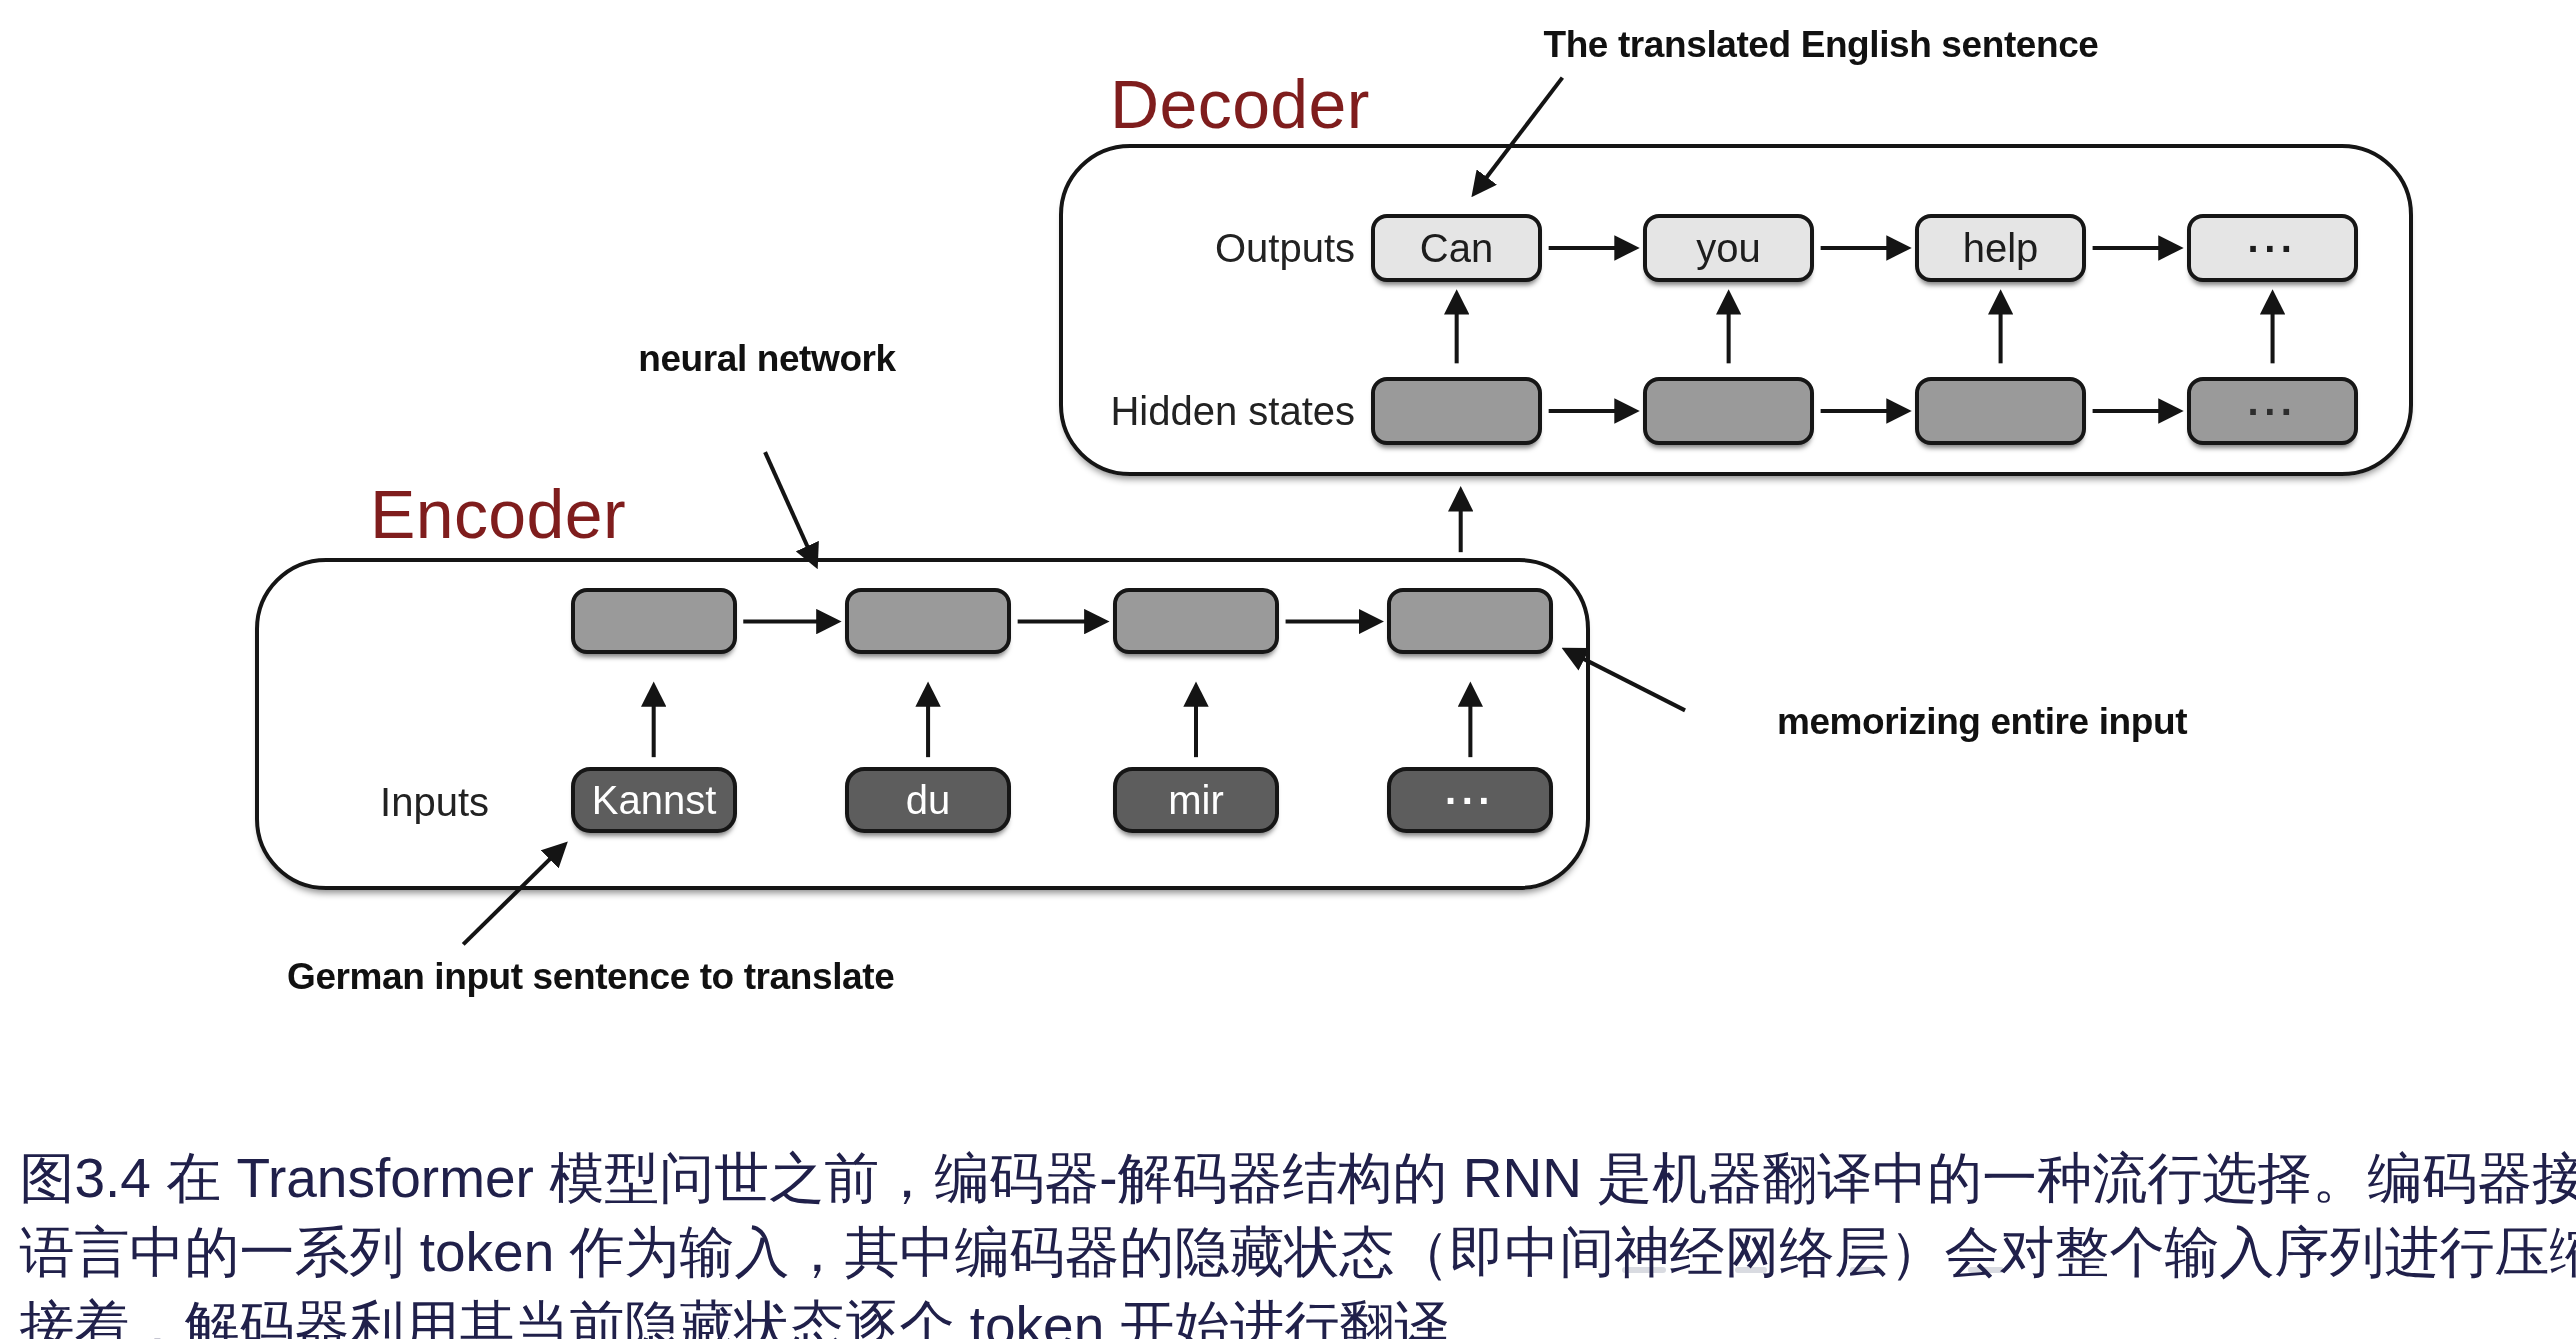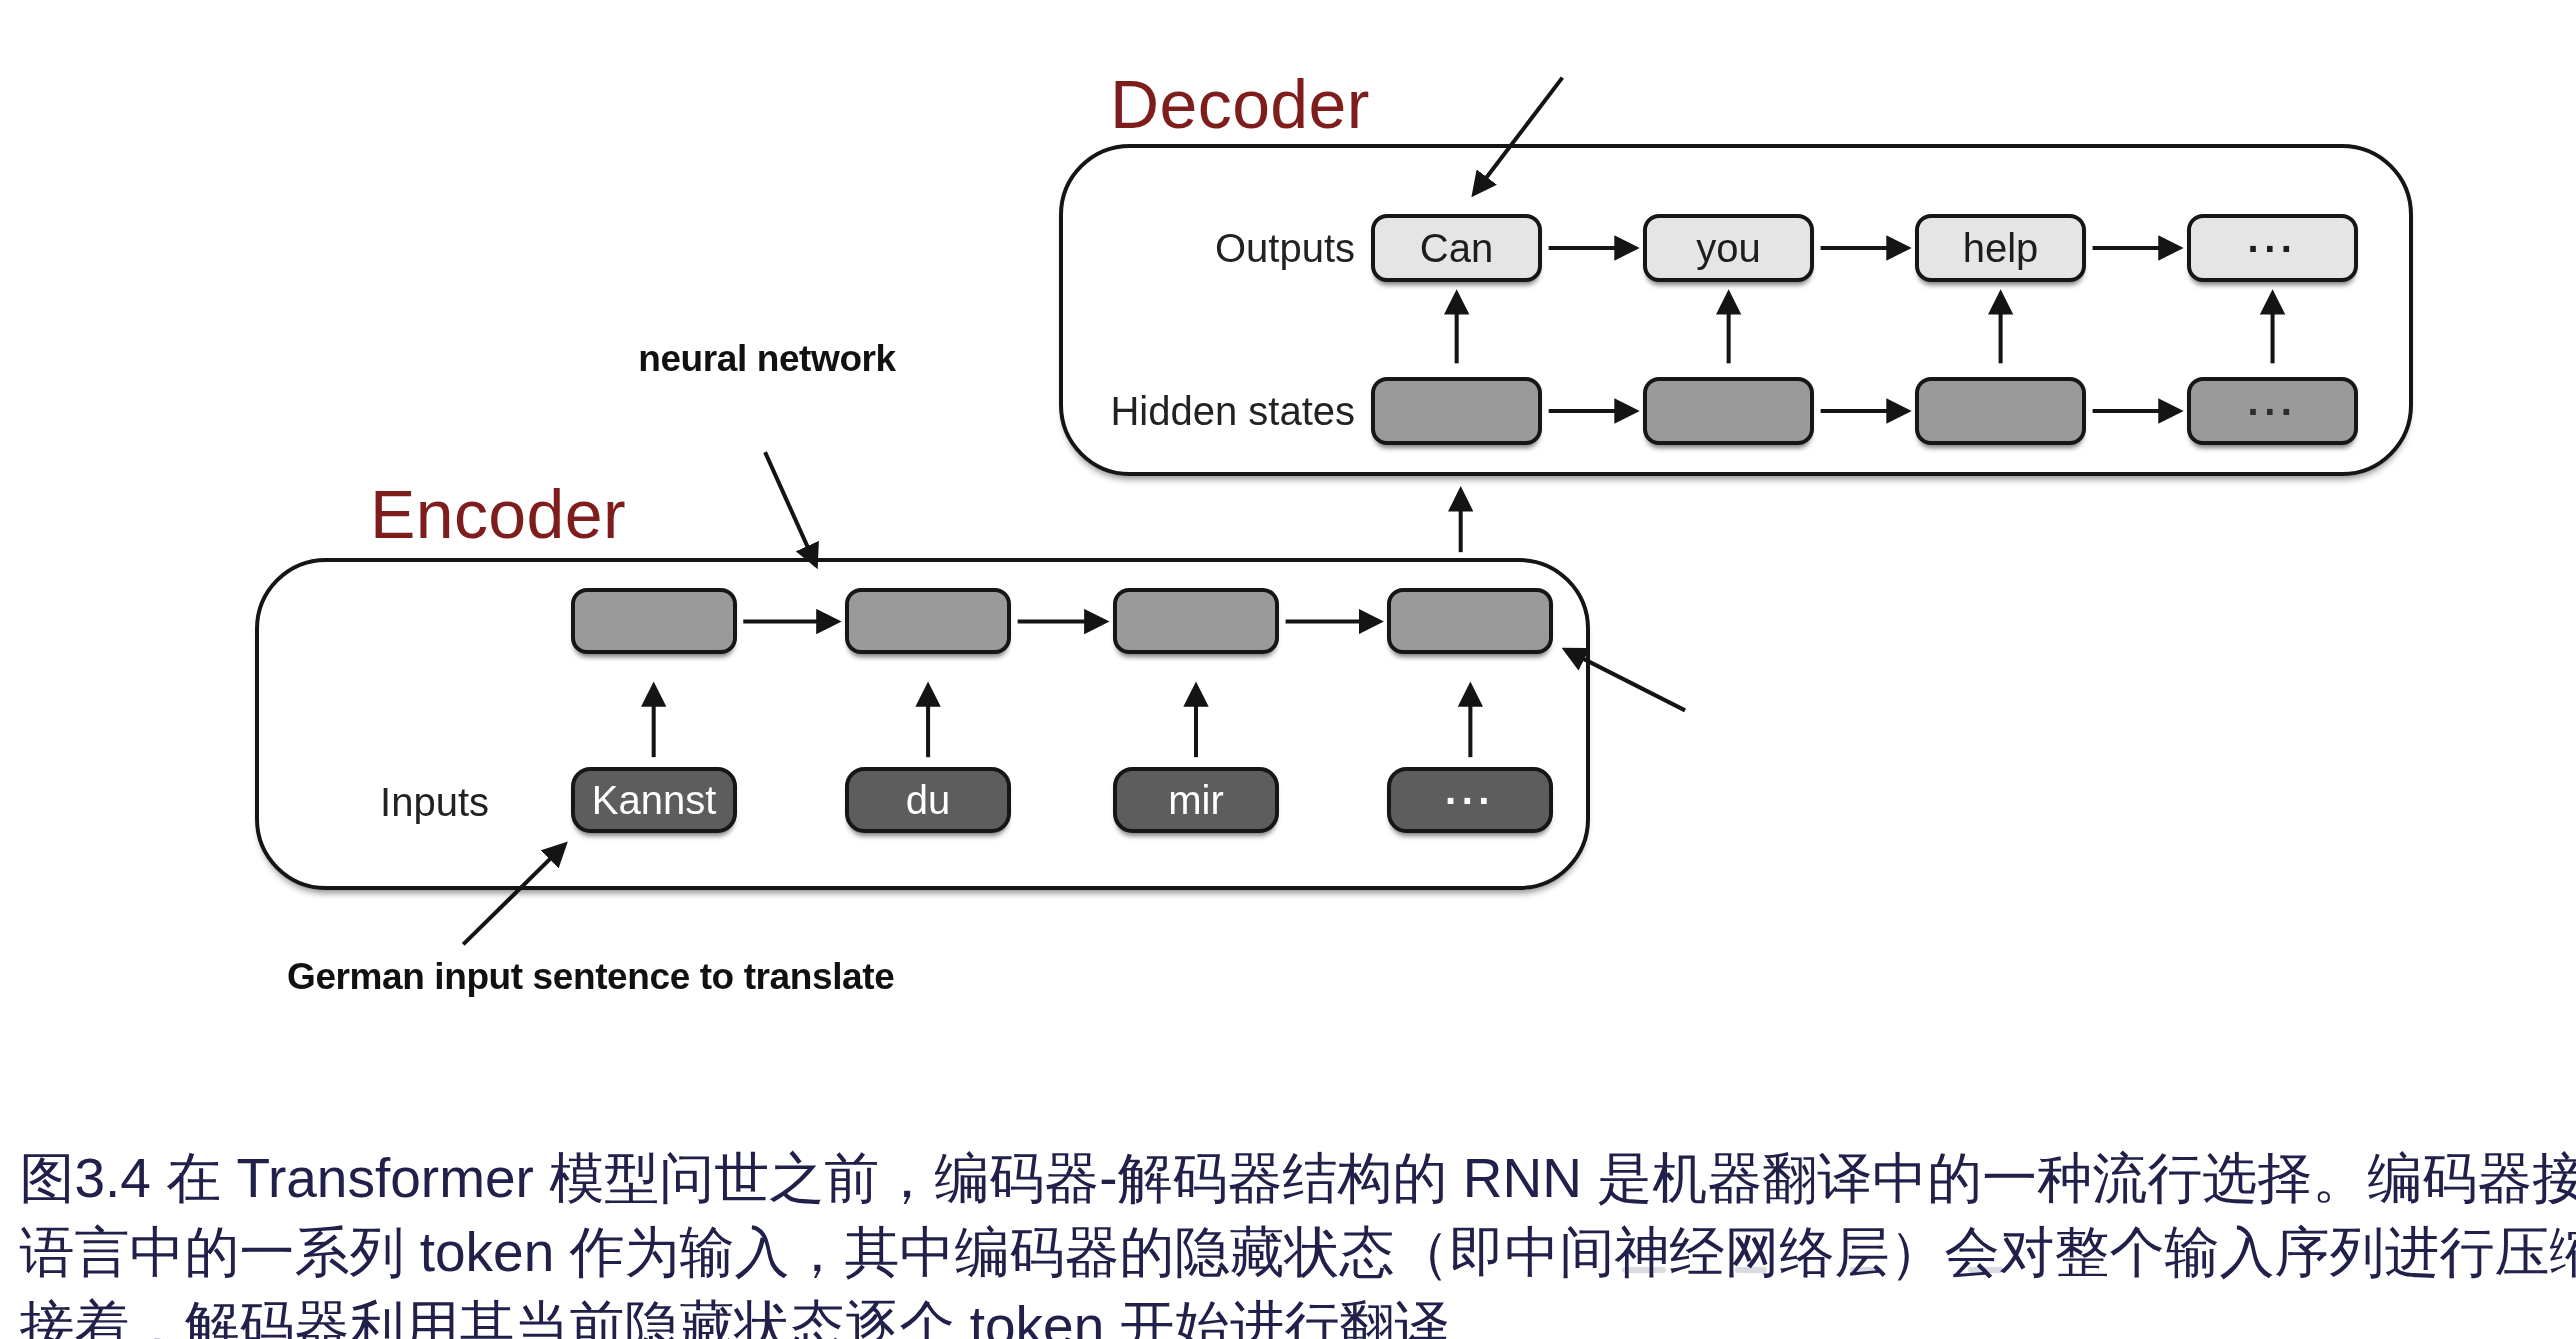--- a/index.html
+++ b/index.html
@@ -92,20 +92,21 @@
       <line x1="948" y1="560" x2="1010" y2="698" marker-end="url(#ah)"></line>
       <line x1="2088" y1="880" x2="1942" y2="806" marker-end="url(#ah)"></line>
       <line x1="574" y1="1170" x2="698" y2="1048" marker-end="url(#ah)"></line>
     </g>
   </svg>
 
   <div class="module-title" style="left:1110px;top:65px;">Decoder</div>
 
   <div class="module-box" style="left:1059px;top:144px;width:1346px;height:324px;"></div>
 
+  <div class="ann" style="left:1490px;top:14.5px;width:662px;">The translated English sentence</div>
 
   <div class="row-label" style="left:1073px;top:226px;width:282px;">Outputs</div>
   <div class="row-label" style="left:1073px;top:389px;width:282px;">Hidden states</div>
 
   <div class="tok light" style="left:1371px;top:214px;width:171px;height:68px;">
     <span>Can</span>
   </div>
   <div class="tok light" style="left:1643px;top:214px;width:171px;height:68px;">
     <span>you</span>
   </div>
@@ -145,20 +146,21 @@
     <span>du</span>
   </div>
   <div class="tok dark" style="left:1113px;top:767px;width:166px;height:66px;">
     <span>mir</span>
   </div>
   <div class="tok dark" style="left:1387px;top:767px;width:166px;height:66px;">
     <span class="dots">...</span>
   </div>
 
   <div class="ann" style="left:1659px;top:691px;width:646px;line-height:61px;">
+    <div>memorizing entire input</div>
   </div>
 
   <div class="ann" style="left:287px;top:947px;text-align:left;">German input sentence to translate</div>
 
   <div class="wm-dash" style="left:1622px;top:1267px;width:44px;"></div>
   <div class="wm-dash" style="left:1735px;top:1267px;width:32px;"></div>
   <div class="wm-dash" style="left:1850px;top:1267px;width:24px;"></div>
   <div class="wm-dash" style="left:1968px;top:1267px;width:36px;"></div>
 
   <div class="caption">

